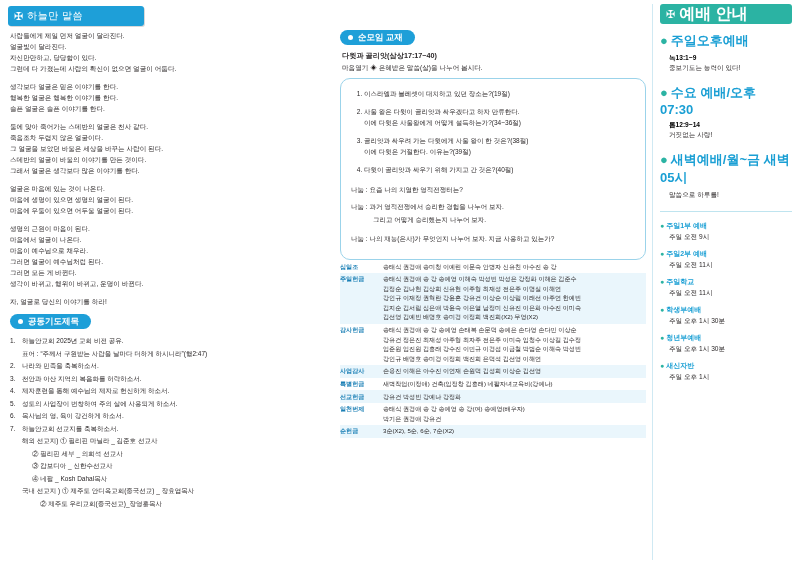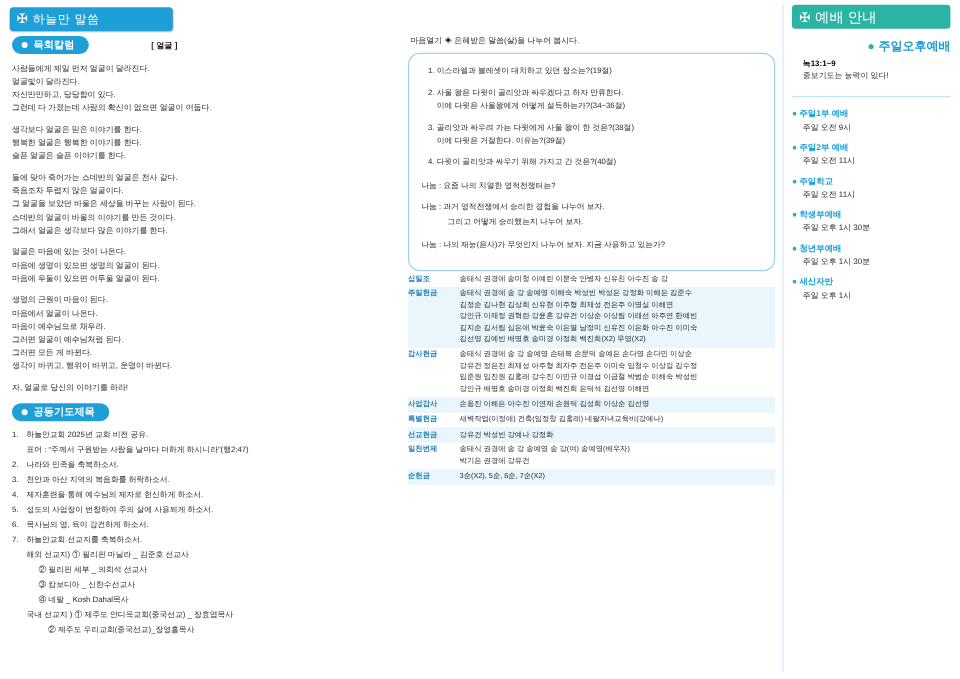--- a/index.html
+++ b/index.html
@@ -80,24 +80,24 @@
   .offer-table tr.alt td { background: #eaf6fc; }
   .offer-table td.v { padding-left: 3px; }
 
   
   .right-head {
     background: #2bb3a3; color: #fff; border-radius: 3px;
     height: 20px; display: flex; align-items: center; padding-left: 6px;
     margin-bottom: 8px;
   }
   .right-head .cross { font-size: 11px; margin-right: 4px; }
-  .right-head .ttl { font-size: 12px; font-weight: normal; }
+  .right-head .ttl { font-size: 16px; font-weight: bold; }
 
   .r-item { margin-bottom: 11px; }
-  .r-title { color: #1a9fd4; font-weight: bold; font-size: 10px; margin-bottom: 3px; text-align: right; }
+  .r-title { color: #1a9fd4; font-weight: bold; font-size: 13px; margin-bottom: 3px; }
   .r-title .bull { color: #2bb3a3; margin-right: 3px; }
   .r-line { font-size: 6.6px; line-height: 10px; padding-left: 9px; }
   .r-line.b { font-weight: bold; color: #000; }
 
   .r-div { height: 1px; background: #bfe4ef; margin: 8px 0 9px 0; }
 
   .r-serv { margin-bottom: 7px; }
   .r-serv .st { color: #1a9fd4; font-weight: bold; font-size: 7px; margin-bottom: 2px; }
   .r-serv .sv { font-size: 6.6px; padding-left: 9px; }
 
@@ -113,27 +113,20 @@
 
   <div class="title-banner">
     <span class="cross">✠</span>
     <span class="ttl">하늘만 말씀</span>
   </div>
 
   <div class="divider-v"></div>
 
   <div class="col-left">
 
-    <div class="kalam-head">
-      <span class="sec-head">
-        <span class="dot"></span>
-        <span>목회칼럼</span>
-      </span>
-      <span class="kalam-sub">[ 얼굴 ]</span>
-    </div>
 
     <div class="body-text">
       <p style="white-space:pre-line">사람들에게 제일 먼저 얼굴이 달라진다.
 얼굴빛이 달라진다.
 자신만만하고, 당당함이 있다.
 그런데 다 가졌는데 사람의 확신이 없으면 얼굴이 어둡다.</p>
       <p style="white-space:pre-line">생각보다 얼굴은 믿은 이야기를 한다.
 행복한 얼굴은 행복한 이야기를 한다.
 슬픈 얼굴은 슬픈 이야기를 한다.</p>
       <p style="white-space:pre-line">둘에 맞아 죽어가는 스데반의 얼굴은 천사 같다.
@@ -171,21 +164,28 @@
         <li class="sub2"><span>② 필리핀 세부 _ 의희석 선교사</span></li>
         <li class="sub2"><span>③ 캄보디아 _ 신한수선교사</span></li>
         <li class="sub2"><span>④ 네팔 _ Kosh Dahal목사</span></li>
         <li class="sub"><span>국내 선교지 ) ① 제주도 안디옥교회(중국선교) _ 장효엽목사</span></li>
         <li class="sub3"><span>② 제주도 우리교회(중국선교)_장영홍목사</span></li>
       </ul>
     </div>
   </div>
 
   <div class="col-mid">
-
+    <div class="mid-head">
+      <span class="sec-head">
+        <span class="dot"></span>
+        <span>순모임 교재</span>
+      </span>
+    </div>
+
+    <div class="scripture-title">다윗과 골리앗(삼상17:17~40)</div>
     <div class="scripture-sub">마음열기 ◈ 은혜받은 말씀(살)을 나누어 봅시다.</div>
 
     <div class="qbox">
       <ol>
         <li>이스라엘과 블레셋이 대치하고 있던 장소는?(19절)</li>
         <li style="white-space:pre-line">사울 왕은 다윗이 골리앗과 싸우겠다고 하자 만류한다.
 이에 다윗은 사울왕에게   어떻게 설득하는가?(34~36절)</li>
         <li style="white-space:pre-line">골리앗과 싸우려 가는 다윗에게 사울 왕이 한 것은?(38절)
 이에 다윗은 거절한다. 이유는?(39절)</li>
         <li>다윗이 골리앗과 싸우기 위해 가지고 간 것은?(40절)</li>
@@ -252,22 +252,35 @@
     </div>
 
     <div class="r-item">
       <div class="r-title">
         <span class="bull">●</span><span>주일오후예배</span>
       </div>
       <div class="r-line b">녹13:1~9</div>
       <div class="r-line">중보기도는 능력이 있다!</div>
     </div>
 
-
-
+    <div class="r-item">
+      <div class="r-title">
+        <span class="bull">●</span><span>수요 예배/오후 07:30</span>
+      </div>
+      <div class="r-line b">롬12:9~14</div>
+      <div class="r-line">거짓없는 사랑!</div>
+    </div>
+
+
+    <div class="r-item">
+      <div class="r-title">
+        <span class="bull">●</span><span>새벽예배/월~금 새벽 05시</span>
+      </div>
+      <div class="r-line">말씀으로 하루를!</div>
+    </div>
 
     <div class="r-div"></div>
 
     <div class="r-serv">
       <div class="st"><span class="bull" style="color:#2bb3a3">●</span> <span>주일1부 예배</span></div>
       <div class="sv">주일 오전 9시</div>
     </div>
     <div class="r-serv">
       <div class="st"><span class="bull" style="color:#2bb3a3">●</span> <span>주일2부 예배</span></div>
       <div class="sv">주일 오전 11시</div>

